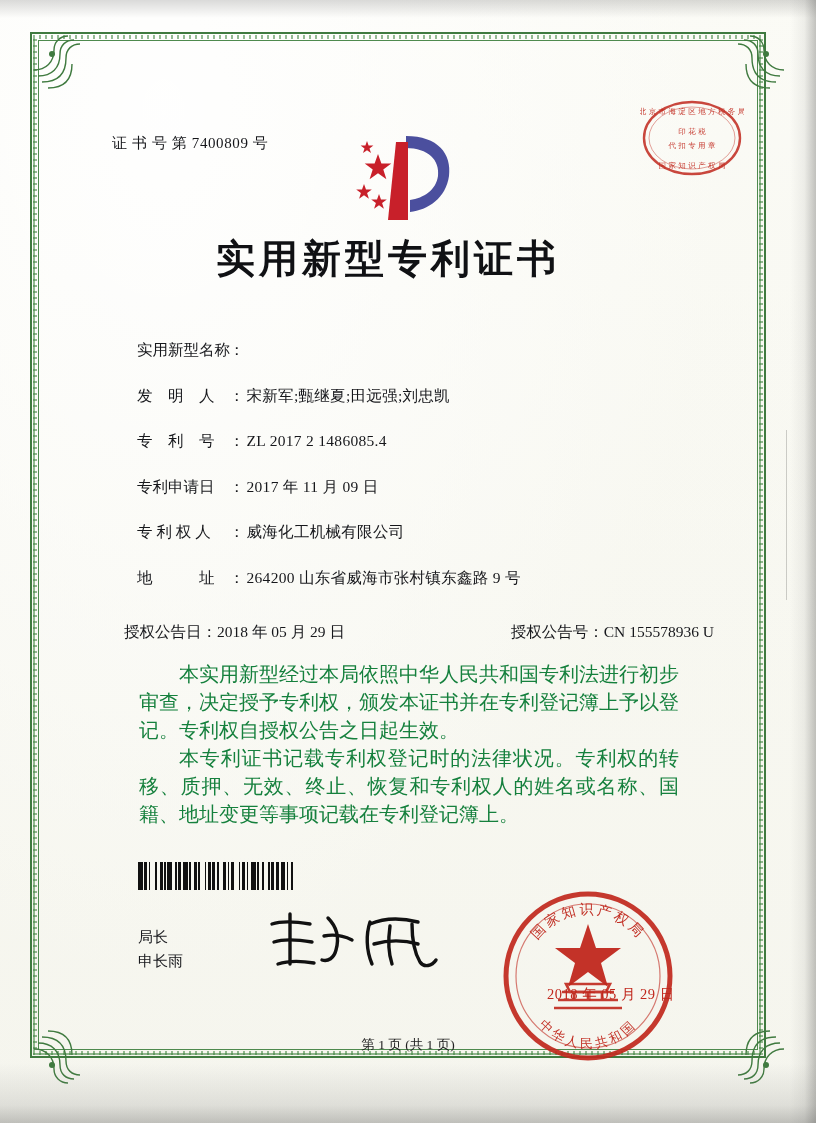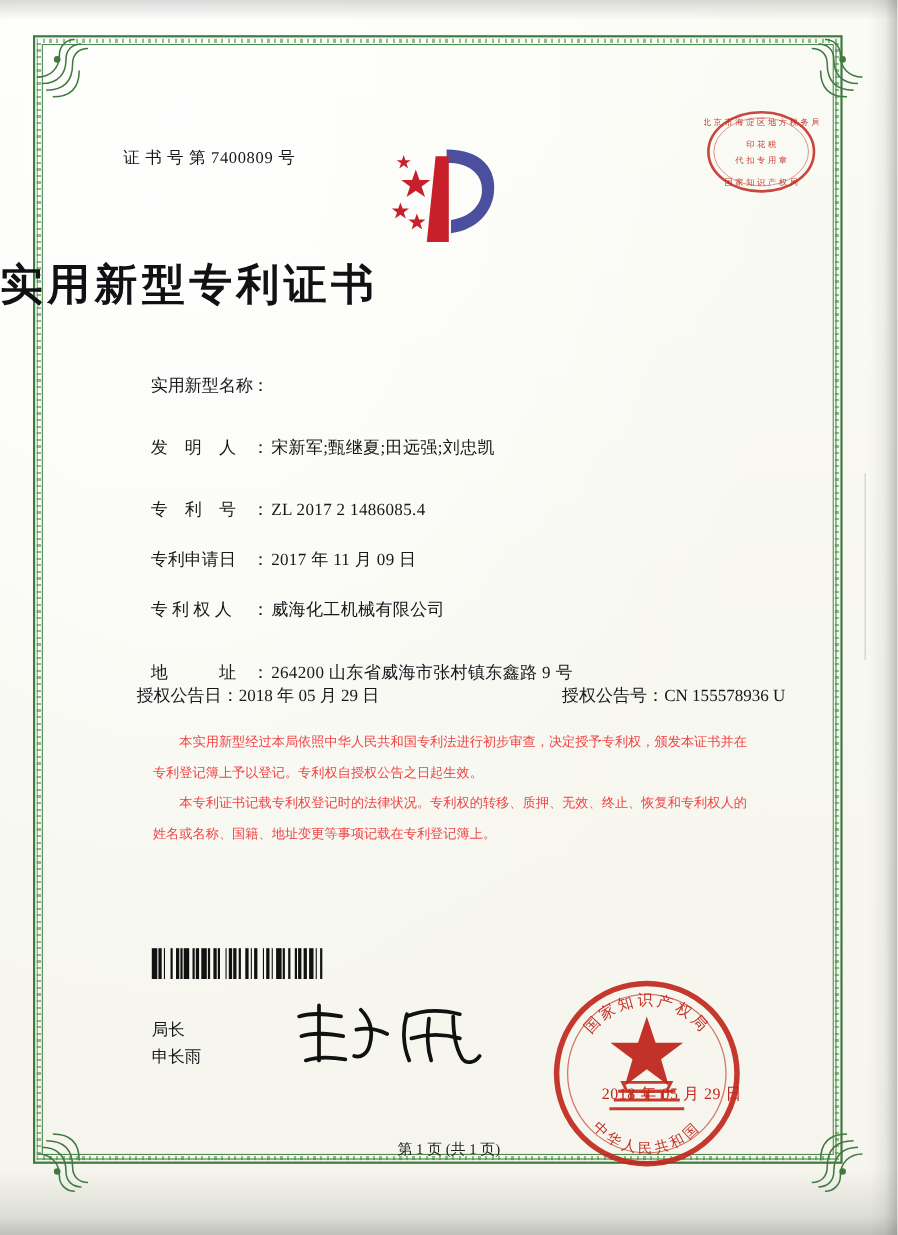--- a/index.html
+++ b/index.html
@@ -116,21 +116,21 @@
   #logo-mark {
     position: absolute;
     left: 352px; top: 128px;
     width: 120px; height: 100px;
   }
 
   .title {
     position: absolute;
     left: 0; top: 232px;
     width: 776px;
-    text-align: left;
+    text-align: center;
     font-family: "DejaVu Serif", "Liberation Serif", serif;
     font-size: 39px;
     font-weight: bold;
     letter-spacing: 4px;
     color: #101114;
   }
 
   
   .fields {
     position: absolute;
@@ -147,21 +147,20 @@
   }
   .field-label {
     display: inline-block;
     width: 92px;
     flex: 0 0 92px;
     letter-spacing: 0;
   }
   .field-label.spread {
     display: inline-flex;
     justify-content: space-between;
-    margin-top: 11px;
   }
   .field-colon { margin: 0 2px 0 0; }
   .field-value { letter-spacing: 0.3px; }
 
   .grant-row {
     position: absolute;
     left: 124px; top: 622px;
     width: 600px;
     display: flex;
     justify-content: space-between;
@@ -169,23 +168,23 @@
     color: #16171b;
     white-space: nowrap;
   }
   .grant-row .right { padding-right: 10px; }
 
   
   .body-text {
     position: absolute;
     left: 139px; top: 660px;
     width: 540px;
-    font-size: 12px;
+    font-size: 20px;
     line-height: 28px;
-    color: #ef4444;
+    color: #15803d;
     text-align: justify;
   }
   .body-text p { margin: 0; text-indent: 2em; }
 
   
   #barcode {
     position: absolute;
     left: 138px; top: 862px;
     width: 196px; height: 28px;
   }

